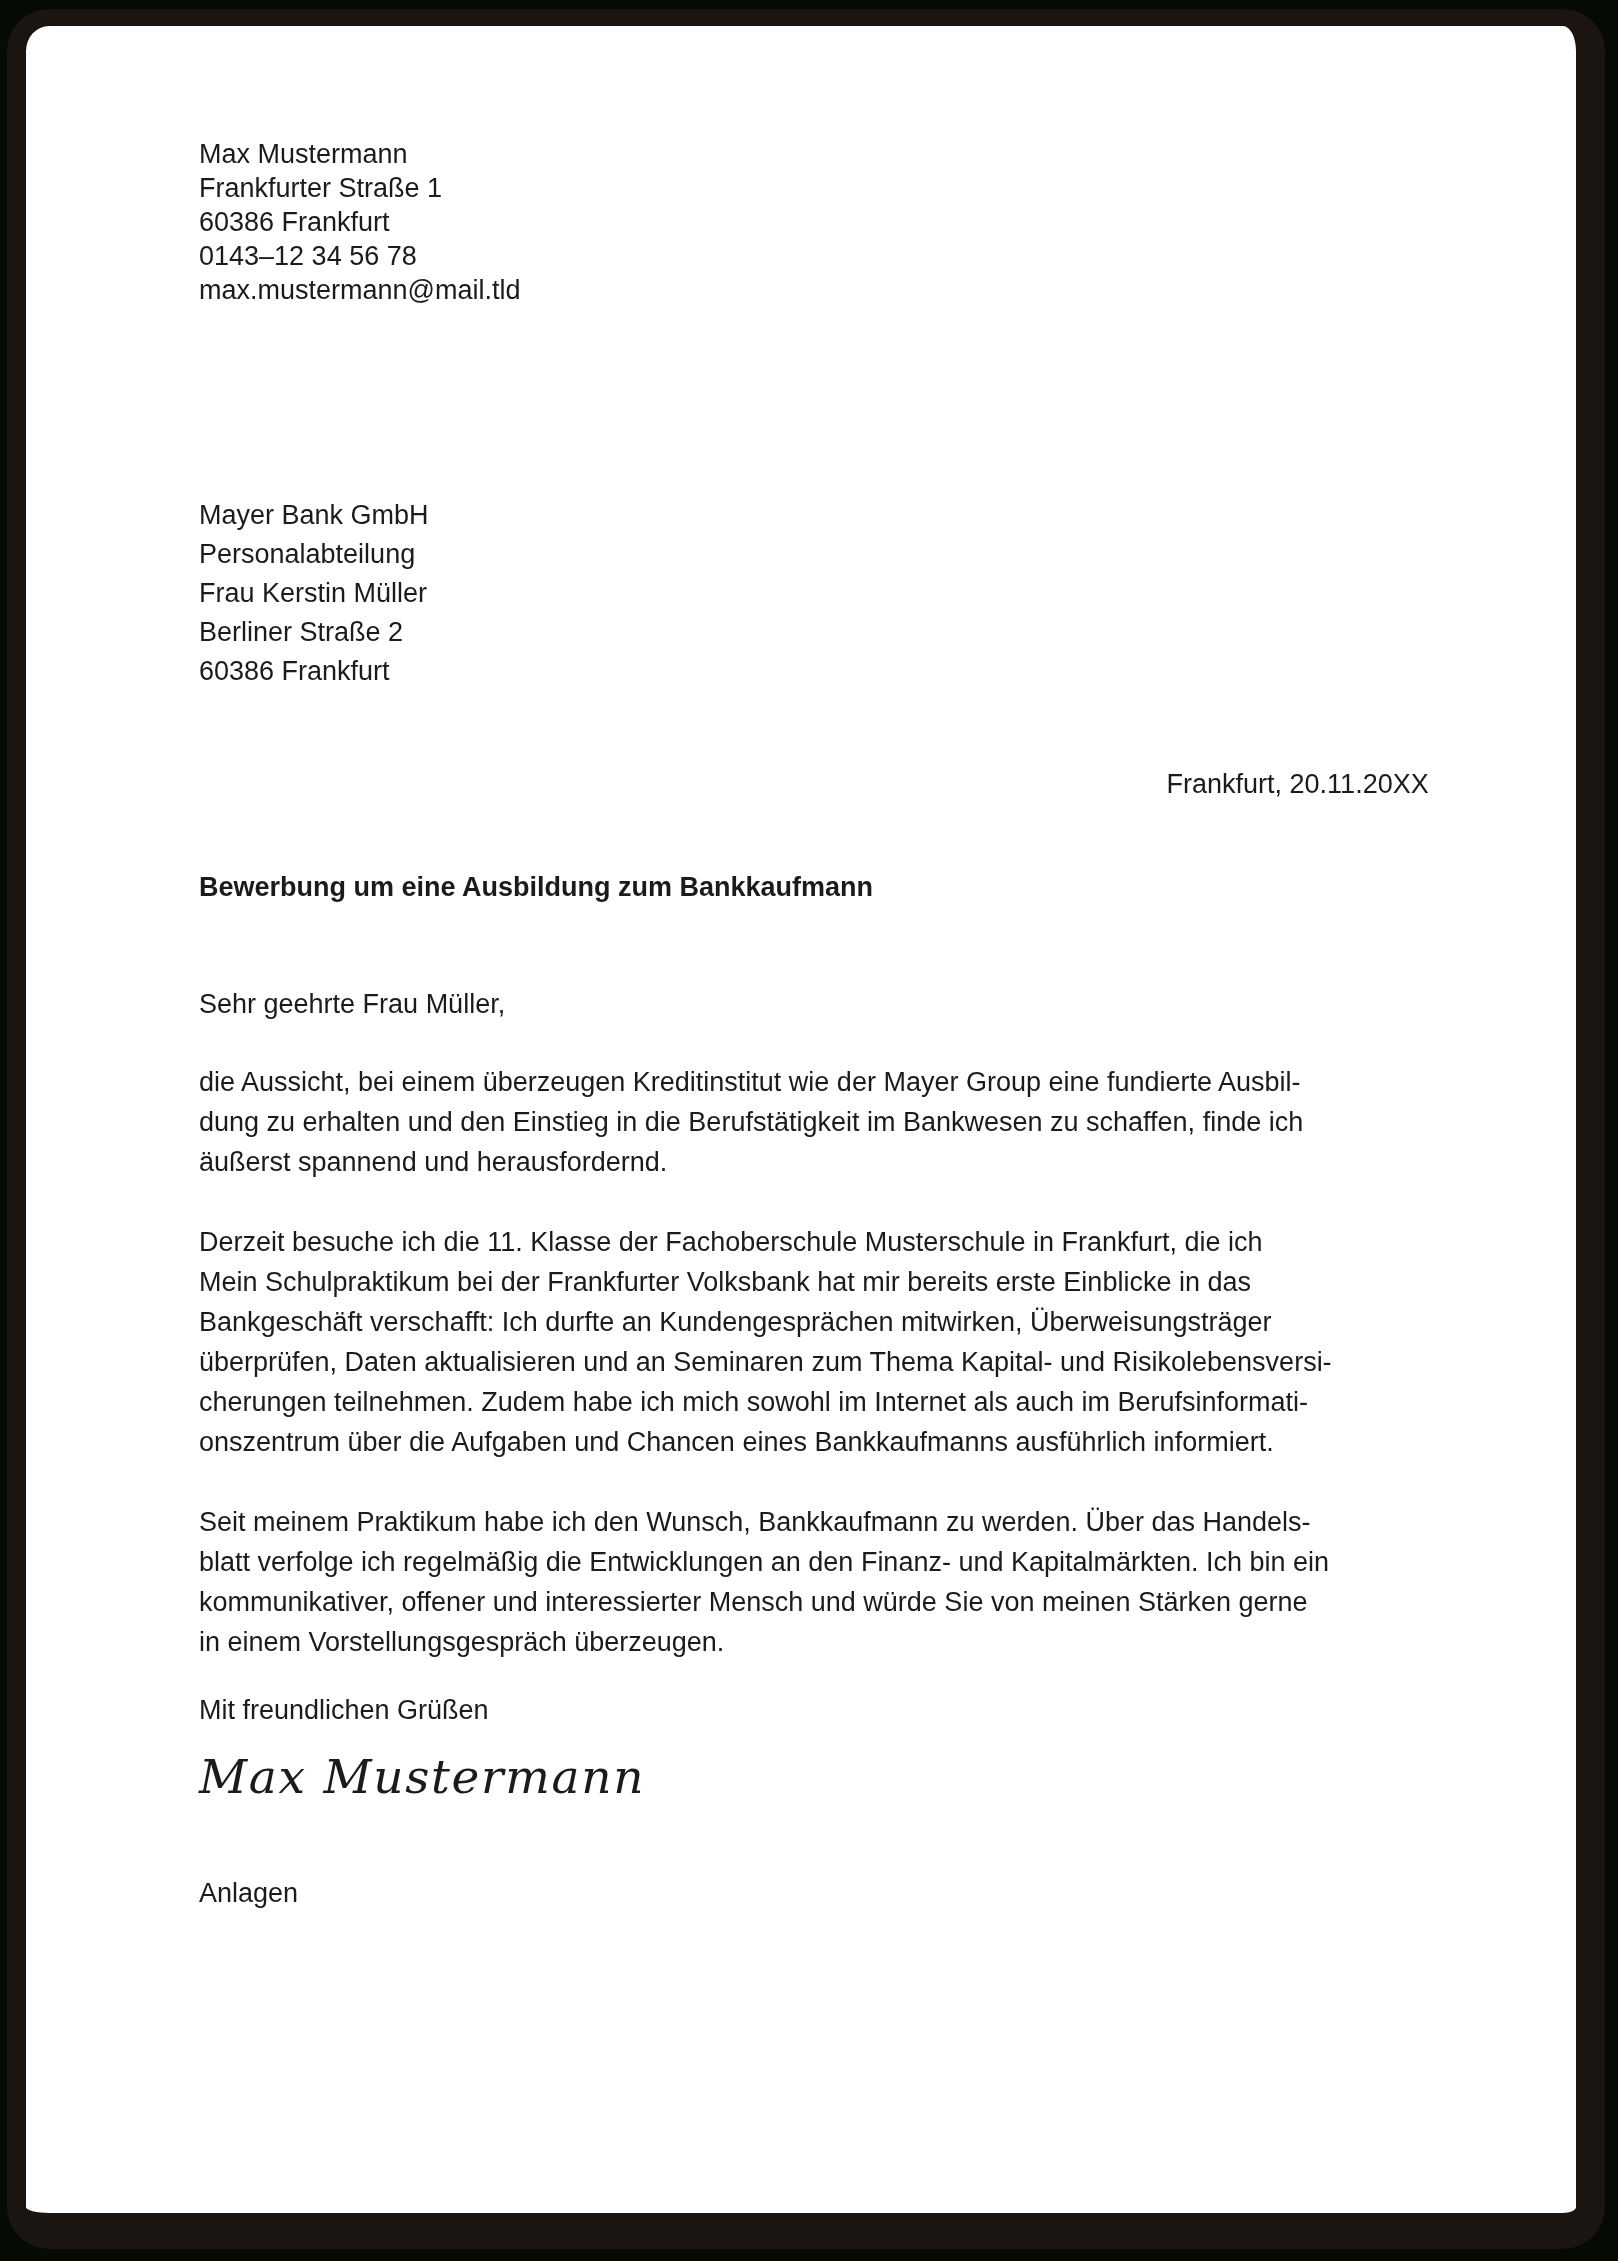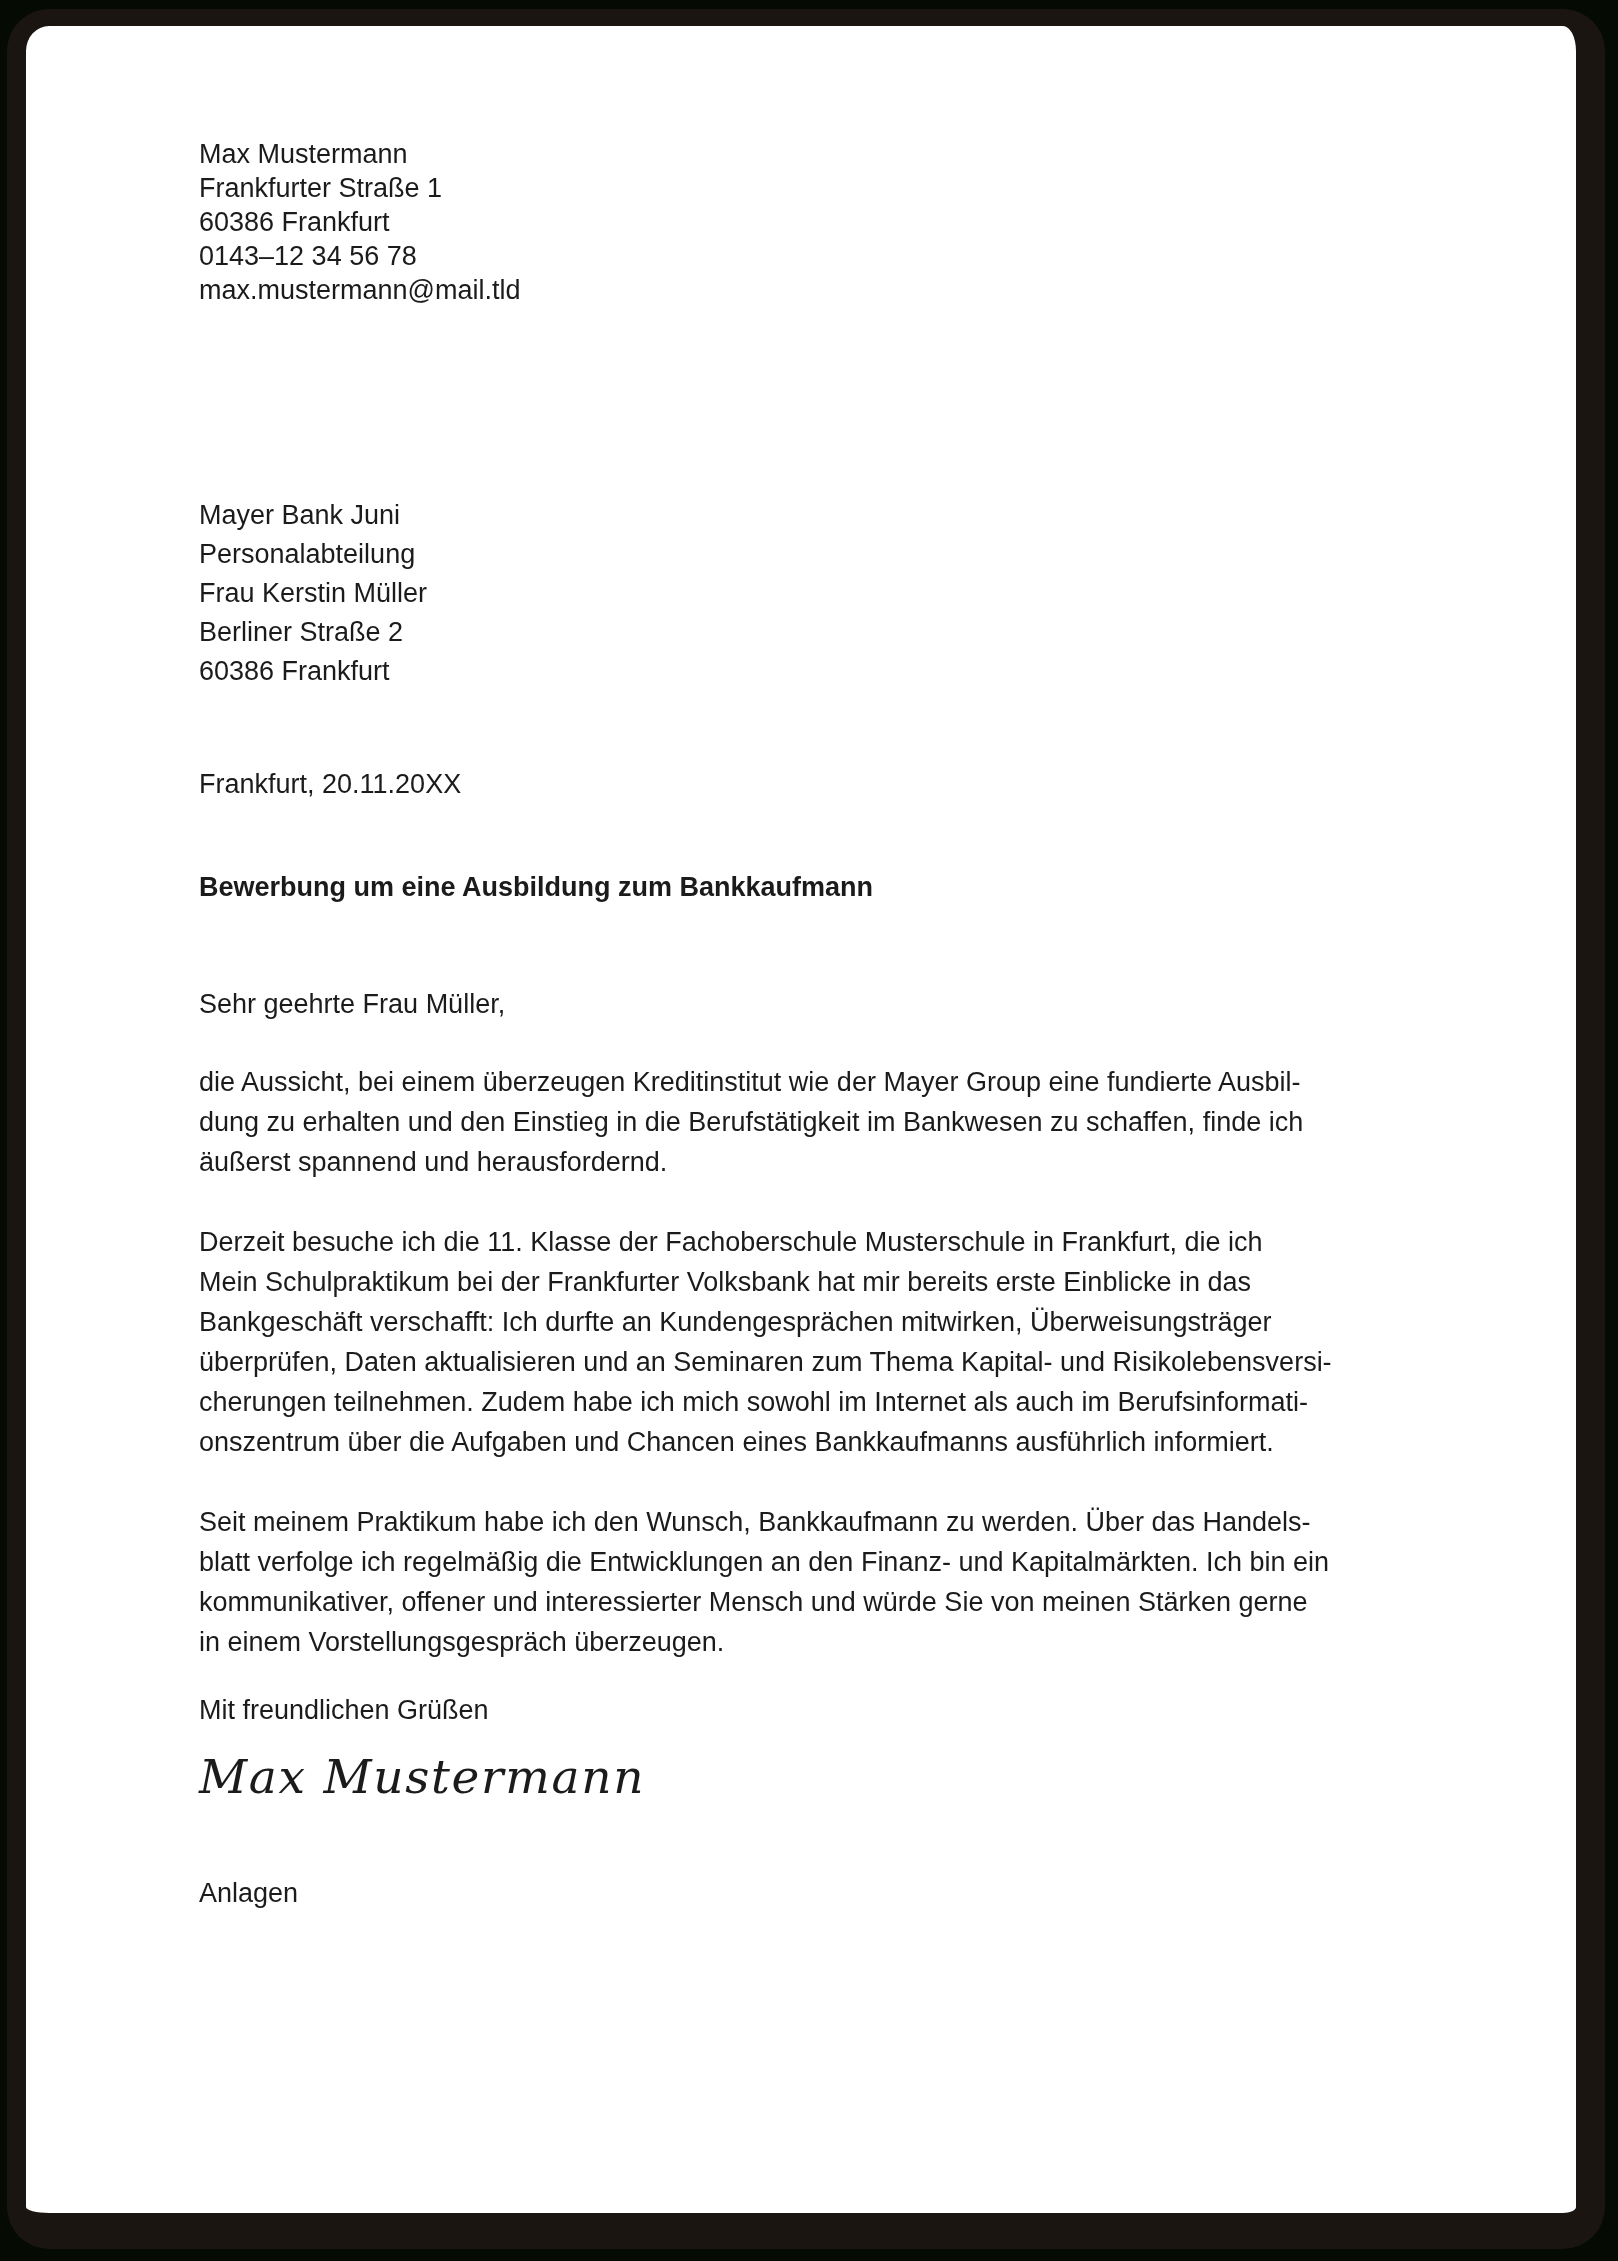--- a/index.html
+++ b/index.html
@@ -36,21 +36,21 @@
     top: 111px;
     color: #1b1b1b;
     font-size: 27px;
   }
   .addr-block div { line-height: 34px; }
   .recipient-block { margin-top: 189px; }
   .recipient-block div { line-height: 39px; }
   .dateline {
     margin-top: 76px;
     line-height: 34px;
-    text-align: left;
+    text-align: right;
     padding-right: 17.3px;
   }
   .subject {
     margin-top: 69px;
     line-height: 34px;
     font-weight: bold;
   }
   .salutation {
     margin-top: 83px;
     line-height: 34px;
@@ -84,21 +84,21 @@
 
       <div class="addr-block">
         <div>Max Mustermann</div>
         <div>Frankfurter Straße 1</div>
         <div>60386 Frankfurt</div>
         <div>0143–12 34 56 78</div>
         <div>max.mustermann@mail.tld</div>
       </div>
 
       <div class="addr-block recipient-block">
-        <div>Mayer Bank Juni</div>
+        <div>Mayer Bank GmbH</div>
         <div>Personalabteilung</div>
         <div>Frau Kerstin Müller</div>
         <div>Berliner Straße 2</div>
         <div>60386 Frankfurt</div>
       </div>
 
       <div class="dateline">Frankfurt, 20.11.20XX</div>
 
       <div class="subject">Bewerbung um eine Ausbildung zum Bankkaufmann</div>
 

